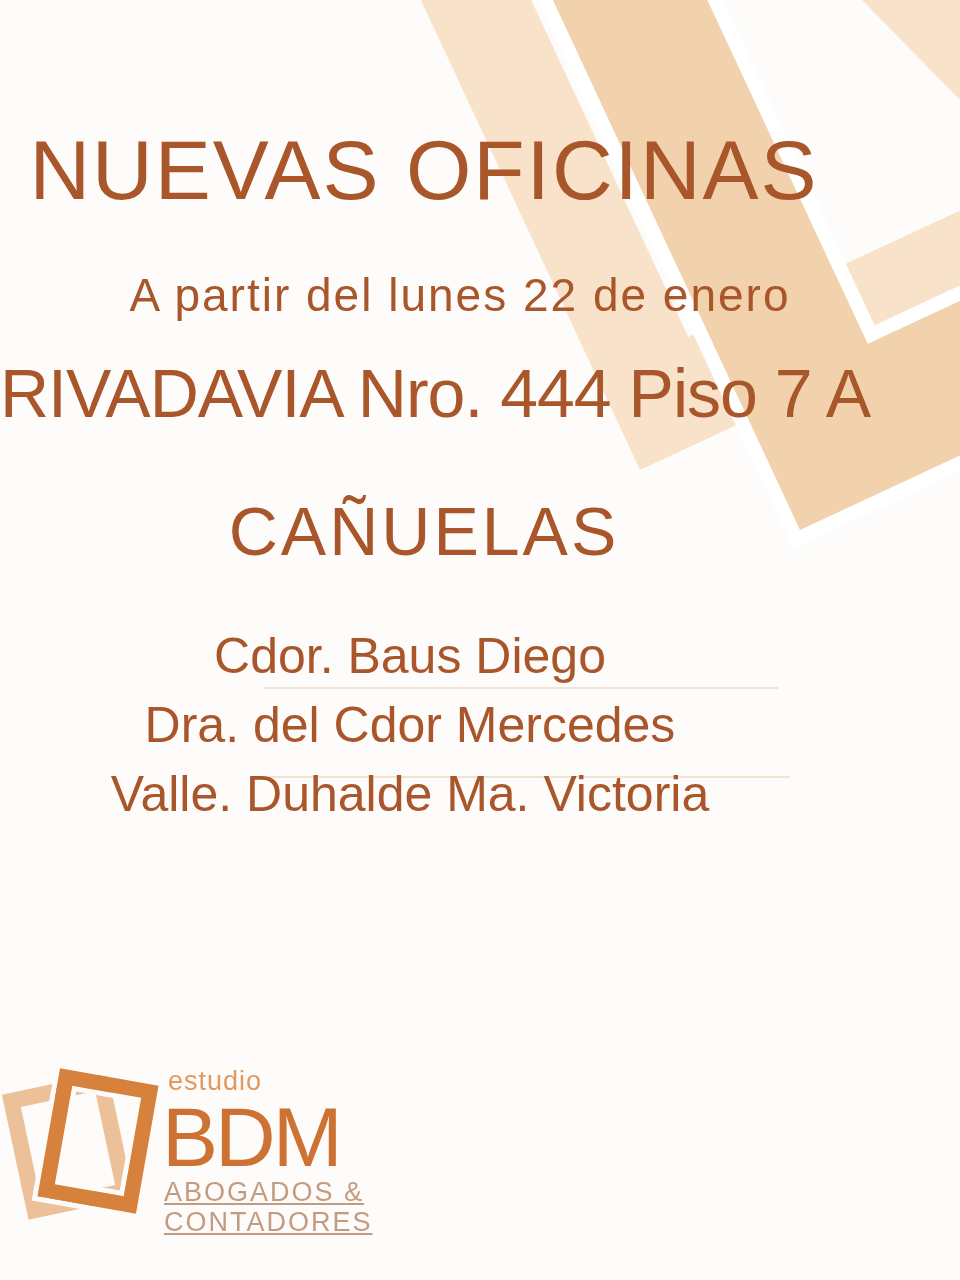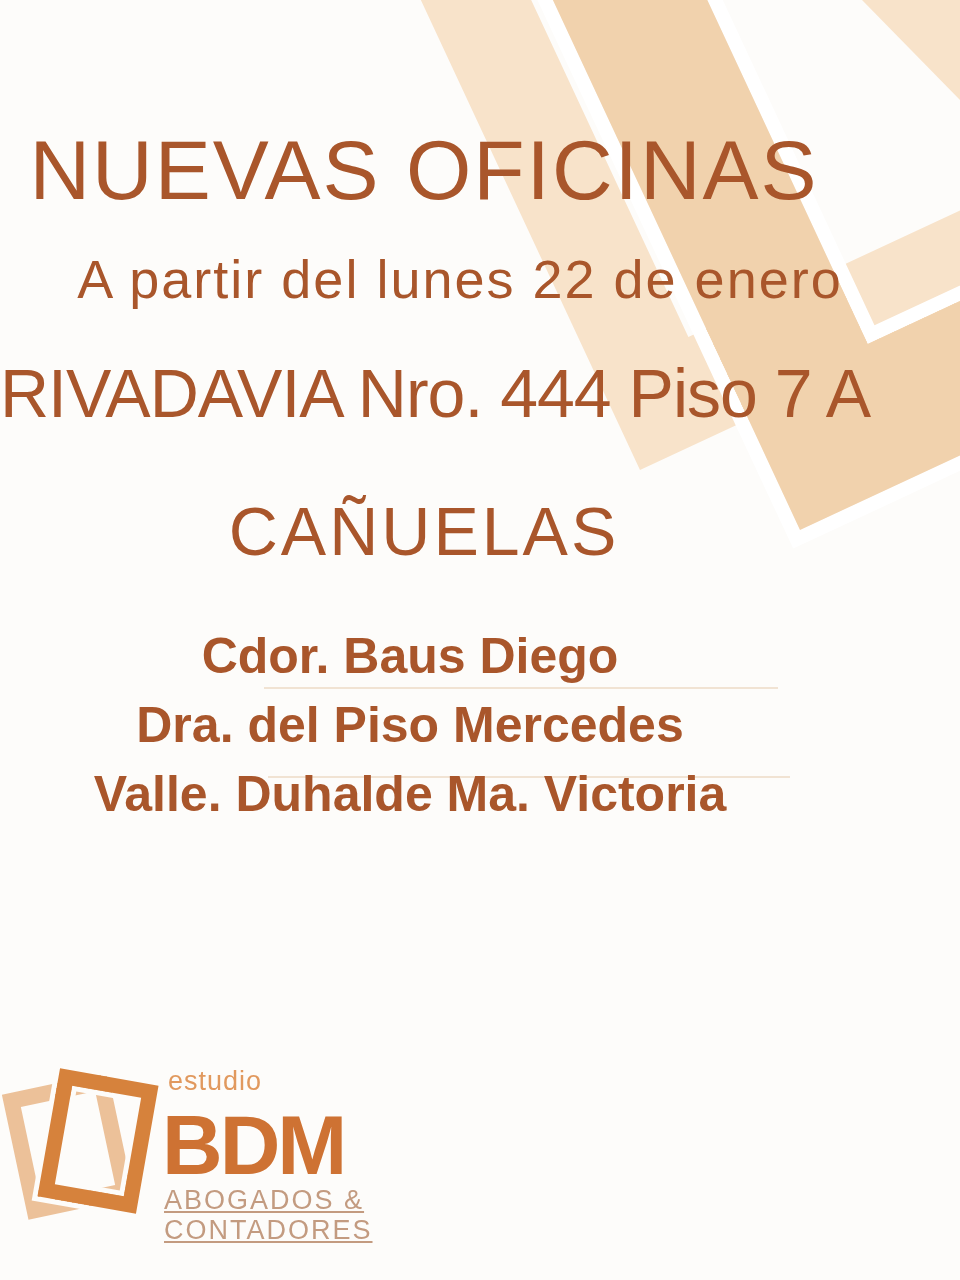--- a/index.html
+++ b/index.html
@@ -73,23 +73,23 @@
   .text-layer { position: absolute; inset: 0; z-index: 2; }
   .line { position: absolute; left: 0; width: 848px; text-align: center; color: var(--text); white-space: nowrap; }
 
   .title {
     top: 122px;
     font-size: 84px;
     letter-spacing: 2px;
     font-weight: 400;
   }
   .subtitle {
-    top: 248px;
+    top: 268px;
     width: 920px;           
-    font-size: 54px;
+    font-size: 46px;
     letter-spacing: 2px;
   }
   .address {
     top: 354px;
     font-size: 68px;
     letter-spacing: -1px;
   }
   .city {
     top: 492px;
     font-size: 68px;
@@ -98,21 +98,20 @@
   .people {
     position: absolute;
     top: 622px;
     left: 0;
     width: 820px;
     text-align: center;
     color: var(--text);
     font-size: 50px;
     line-height: 69px;
     z-index: 2;
-    font-weight: bold;
   }
   .person { position: relative; white-space: nowrap; }
 
   .divider {
     position: absolute;
     height: 2px;
     background: var(--divider);
     z-index: 1;
   }
   .divider-1 { top: 687px; left: 264px; width: 514px; }
@@ -157,22 +156,21 @@
     color: var(--logo-studio);
     font-size: 27px;
     letter-spacing: 1px;
     margin-left: 6px;
   }
   .logo-acronym {
     color: var(--logo-acronym);
     font-size: 84px;
     line-height: 80px;
     letter-spacing: -3px;
-    font-weight: 700;
-    margin-top: 8px;
+    font-weight: 400;
   }
   .logo-tagline {
     color: var(--logo-tagline);
     font-size: 27px;
     line-height: 30px;
     letter-spacing: 2px;
     margin-left: 2px;
     text-decoration: underline;
   }
 </style>
@@ -191,21 +189,21 @@
   <div class="divider divider-2"></div>
 
   <div class="text-layer">
     <div class="line title">NUEVAS OFICINAS</div>
     <div class="line subtitle">A partir del lunes 22 de enero</div>
     <div class="line address">RIVADAVIA Nro. 444 Piso 7 A</div>
     <div class="line city">CAÑUELAS</div>
 
     <div class="people">
       <div class="person">Cdor. Baus Diego</div>
-      <div class="person">Dra. del Piso Mercedes</div>
+      <div class="person">Dra. del Cdor Mercedes</div>
       <div class="person">Valle. Duhalde Ma. Victoria</div>
     </div>
   </div>
 
   <div class="logo">
     <div class="logo-mark">
       <div class="logo-frame logo-frame-light"></div>
       <div class="logo-frame logo-frame-dark"></div>
     </div>
     <div class="logo-text">

